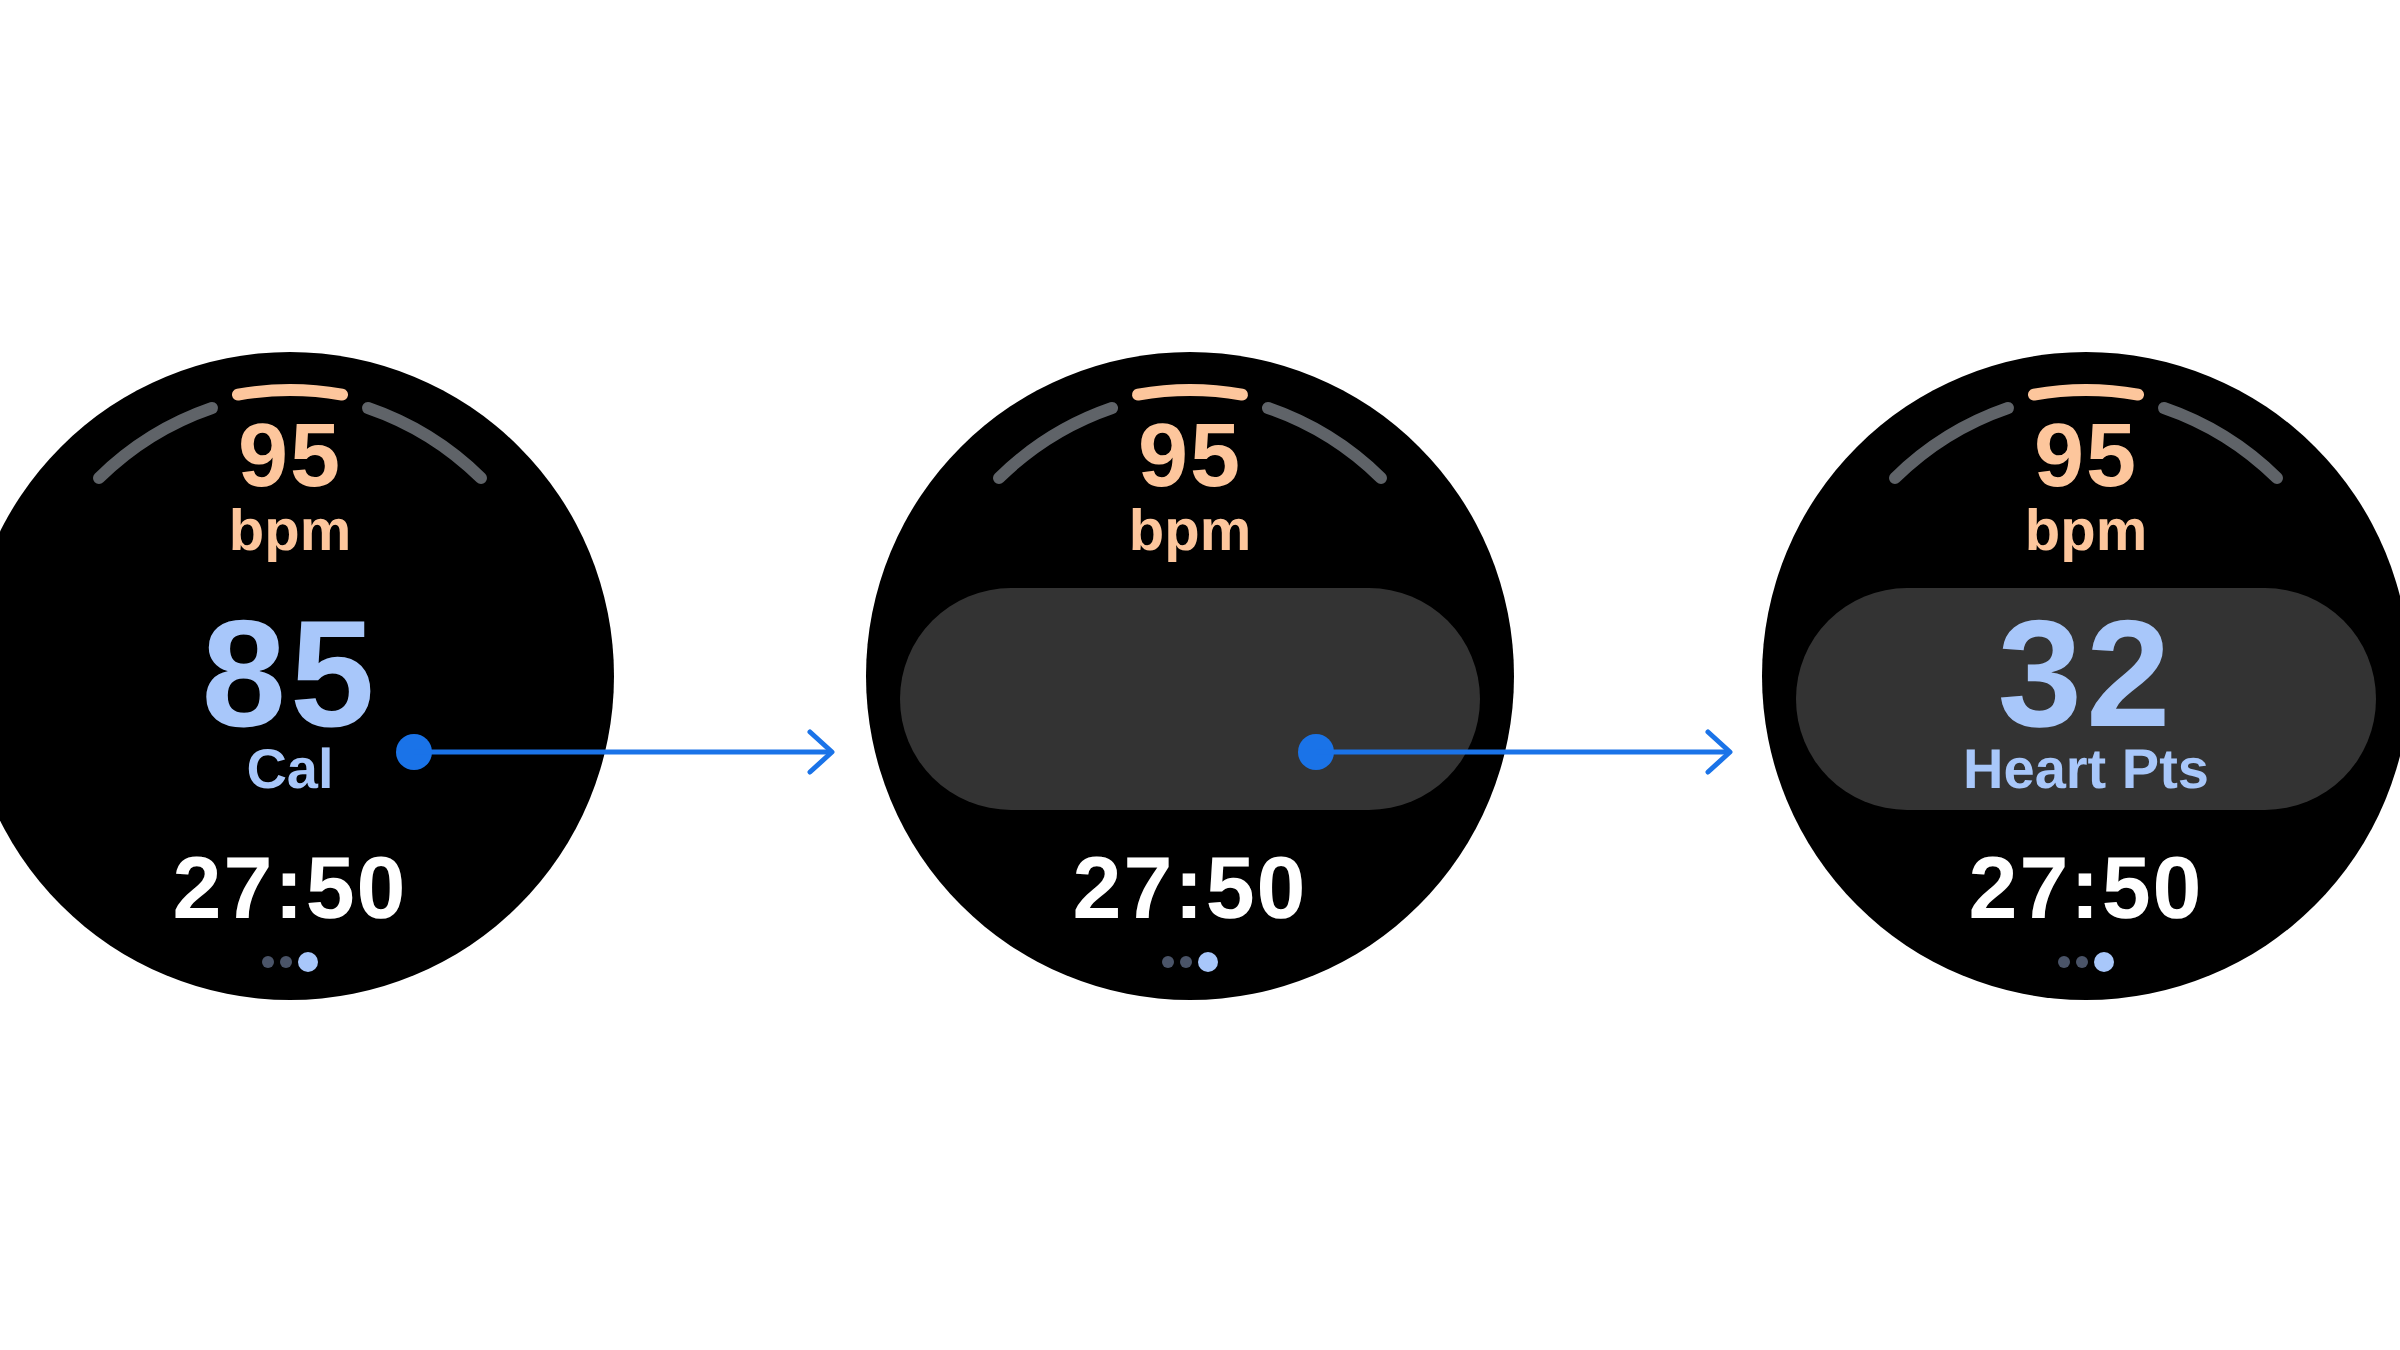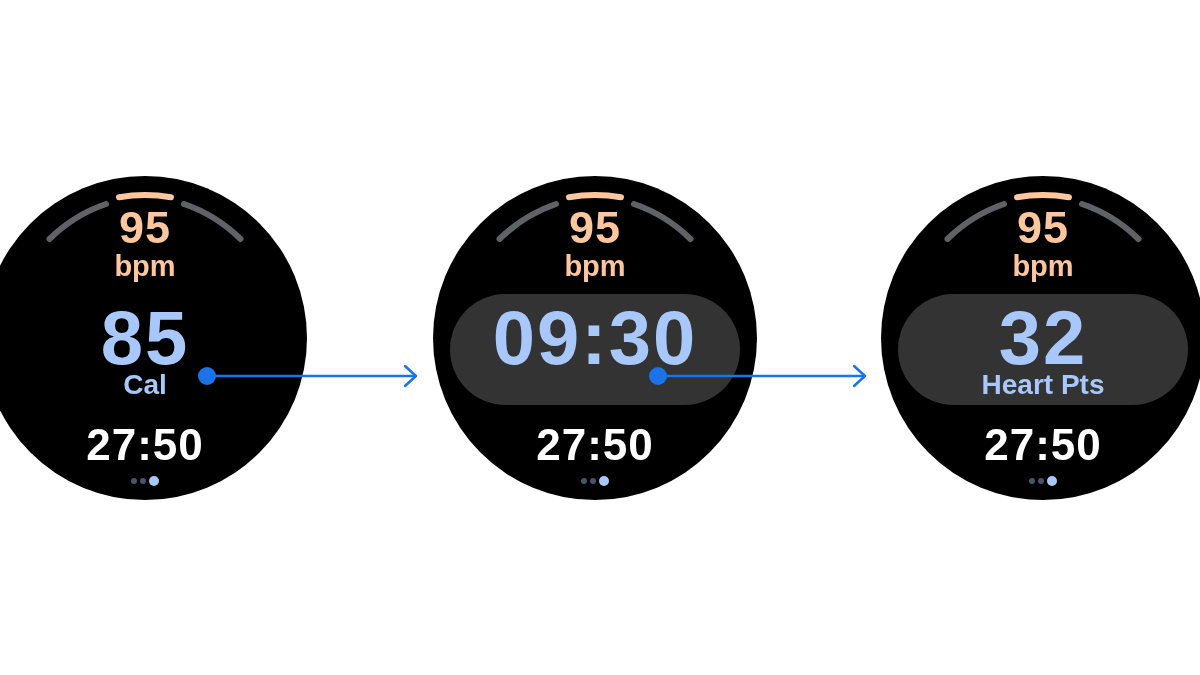--- a/index.html
+++ b/index.html
@@ -73,21 +73,20 @@
 
 <div class="watch" style="left:433px; top:176px;">
   <svg class="arcs" viewBox="0 0 324 324">
     <path d="M 66.5 63 A 150 150 0 0 1 123 28" fill="none" stroke="#5f6368" stroke-width="6" stroke-linecap="round"></path>
     <path d="M 136 21.3 A 150 150 0 0 1 188 21.3" fill="none" stroke="#fdc69c" stroke-width="6" stroke-linecap="round"></path>
     <path d="M 201 28 A 150 150 0 0 1 257.5 63" fill="none" stroke="#5f6368" stroke-width="6" stroke-linecap="round"></path>
   </svg>
   <div class="hr-value">95</div>
   <div class="hr-unit">bpm</div>
   <div class="pill"></div>
-  <div class="main-value">09:30</div>
   <div class="timer">27:50</div>
   <div class="dots">
     <span class="dot"></span>
     <span class="dot"></span>
     <span class="dot active"></span>
   </div>
 </div>
 
 <div class="watch" style="left:881px; top:176px;">
   <svg class="arcs" viewBox="0 0 324 324">

